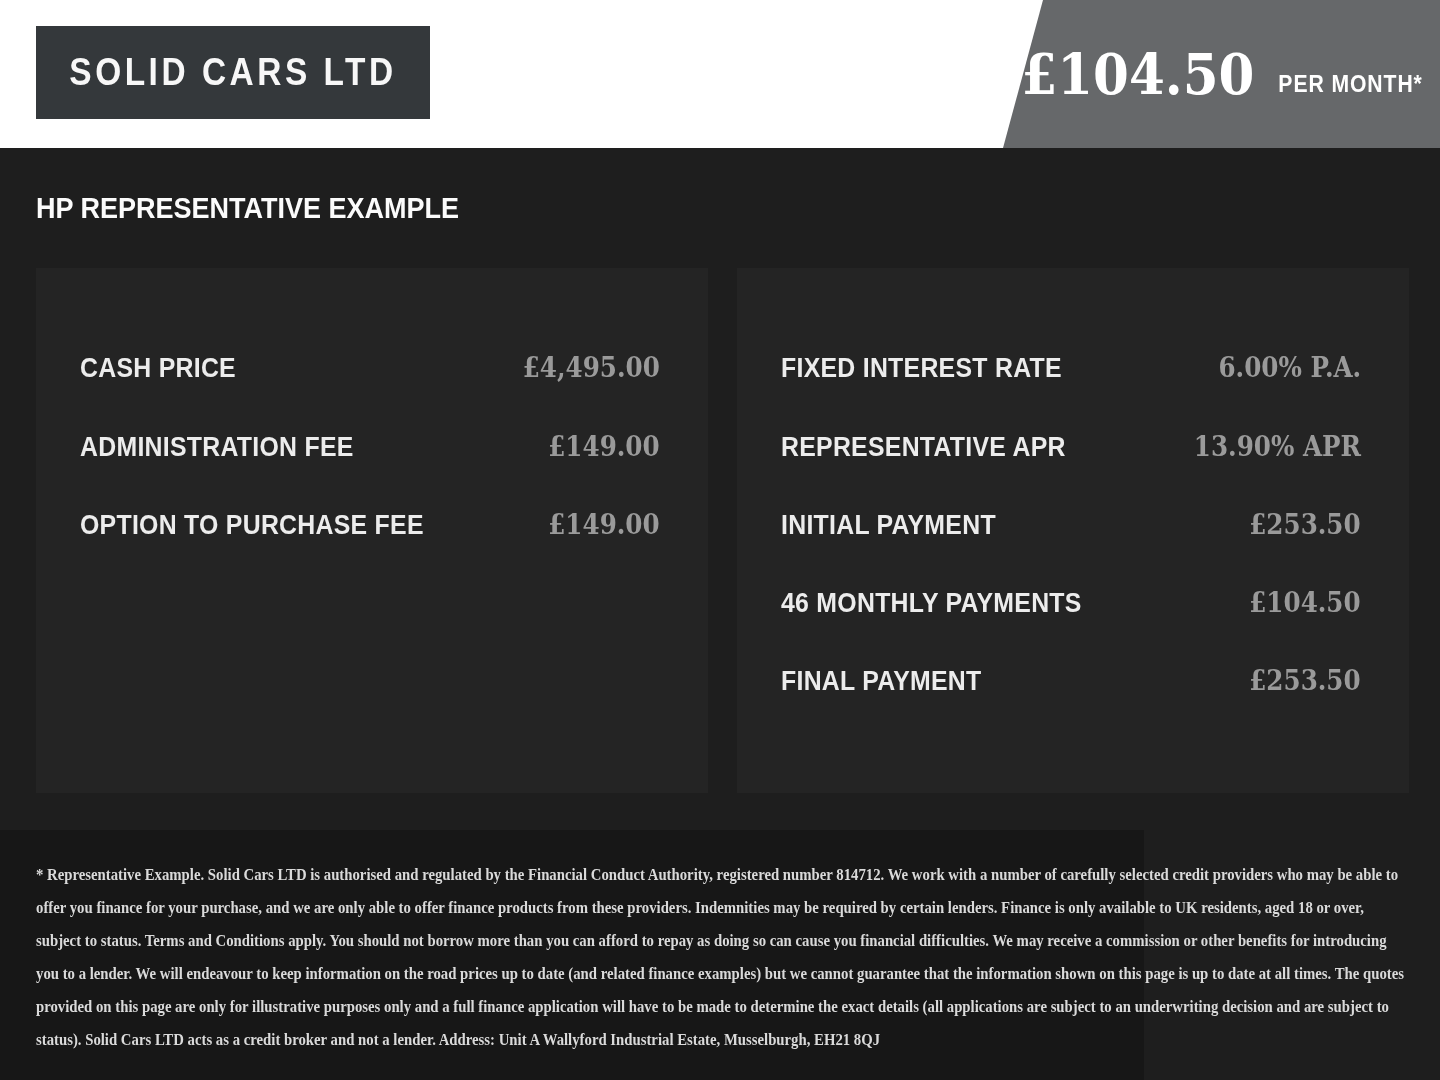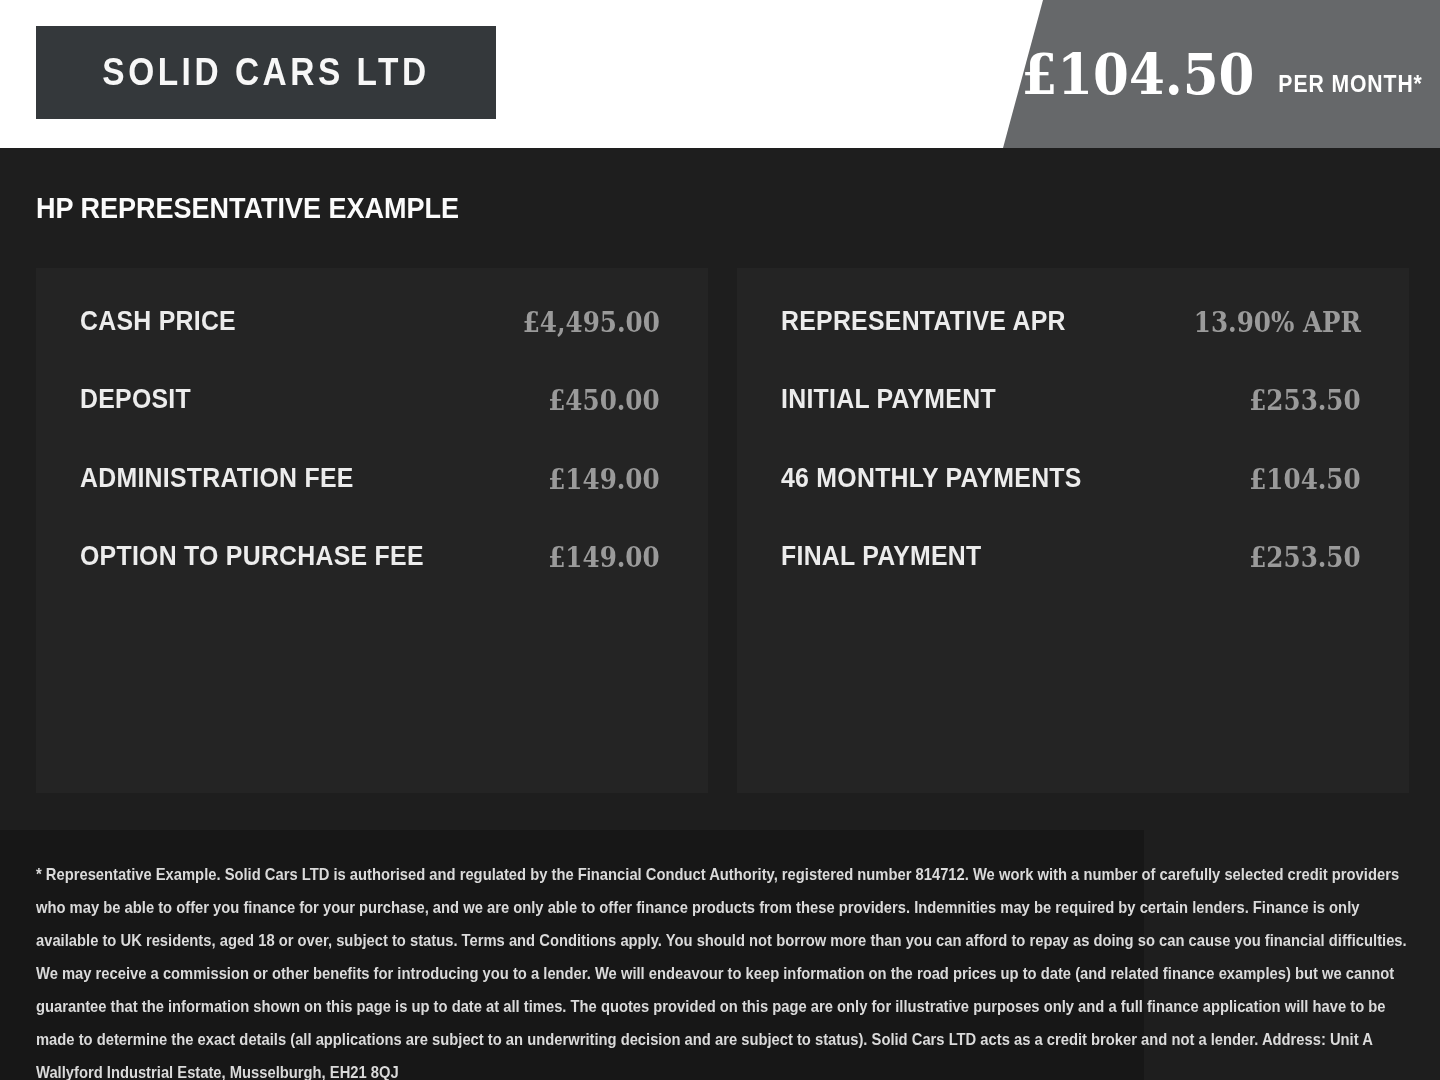--- a/index.html
+++ b/index.html
@@ -12,21 +12,21 @@
   }
 
   
   .top-band {
     position: absolute; left: 0; top: 0;
     width: 1440px; height: 148px;
     background: #ffffff;
   }
   .logo-box {
     position: absolute; left: 36px; top: 26px;
-    width: 460px; height: 93px;
+    width: 394px; height: 93px;
     background: var(--logo-box, #34383b);
     display: flex; align-items: center; justify-content: center;
   }
   .logo-text {
     color: #f7f7f7;
     font-size: 38px;
     font-weight: bold;
     letter-spacing: 4px;
     white-space: nowrap;
     transform: scaleX(0.88);
@@ -79,21 +79,21 @@
     display: flex; gap: 29px;
   }
   .panel {
     flex: 1 1 0;
     background: var(--panel, #242424);
     padding: 38px 48px 0 44px;
     display: flex; flex-direction: column;
   }
   .finance-row {
     height: 78.3px;
-    display: flex; align-items: flex-start; justify-content: space-between;
+    display: flex; align-items: flex-end; justify-content: space-between;
   }
   .finance-label {
     color: #ececec;
     font-size: 27px;
     font-weight: bold;
     letter-spacing: 0.3px;
     white-space: nowrap;
     transform: scaleX(0.92);
     transform-origin: left center;
   }
@@ -105,20 +105,21 @@
     white-space: nowrap;
     transform: scaleX(0.88);
     transform-origin: right center;
   }
 
   
   .footer-strip {
     position: absolute; left: 0; top: 830px;
     width: 1144px; height: 250px;
     background: var(--footer-bg, #171717);
+    font-family: Liberation Serif, serif;
   }
   .disclaimer {
     position: absolute; left: 36px; top: 28px;
     width: 1580px;
     transform: scaleX(0.868);
     transform-origin: left top;
     color: #dadada;
     font-size: 17px;
     font-weight: bold;
     line-height: 33px;
@@ -141,34 +142,34 @@
 
 <div class="page-title">HP REPRESENTATIVE EXAMPLE</div>
 
 <div class="panels">
   <div class="panel">
     <div class="finance-row">
       <span class="finance-label">CASH PRICE</span>
       <span class="finance-value">£4,495.00</span>
     </div>
     <div class="finance-row">
-      <span class="finance-label">DEPOSIT</span>
-      <span class="finance-value">£450.00</span>
-    </div>
-    <div class="finance-row">
       <span class="finance-label">ADMINISTRATION FEE</span>
       <span class="finance-value">£149.00</span>
     </div>
     <div class="finance-row">
       <span class="finance-label">OPTION TO PURCHASE FEE</span>
       <span class="finance-value">£149.00</span>
     </div>
   </div>
 
   <div class="panel">
+    <div class="finance-row">
+      <span class="finance-label">FIXED INTEREST RATE</span>
+      <span class="finance-value">6.00% P.A.</span>
+    </div>
     <div class="finance-row">
       <span class="finance-label">REPRESENTATIVE APR</span>
       <span class="finance-value">13.90% APR</span>
     </div>
     <div class="finance-row">
       <span class="finance-label">INITIAL PAYMENT</span>
       <span class="finance-value">£253.50</span>
     </div>
     <div class="finance-row">
       <span class="finance-label">46 MONTHLY PAYMENTS</span>

